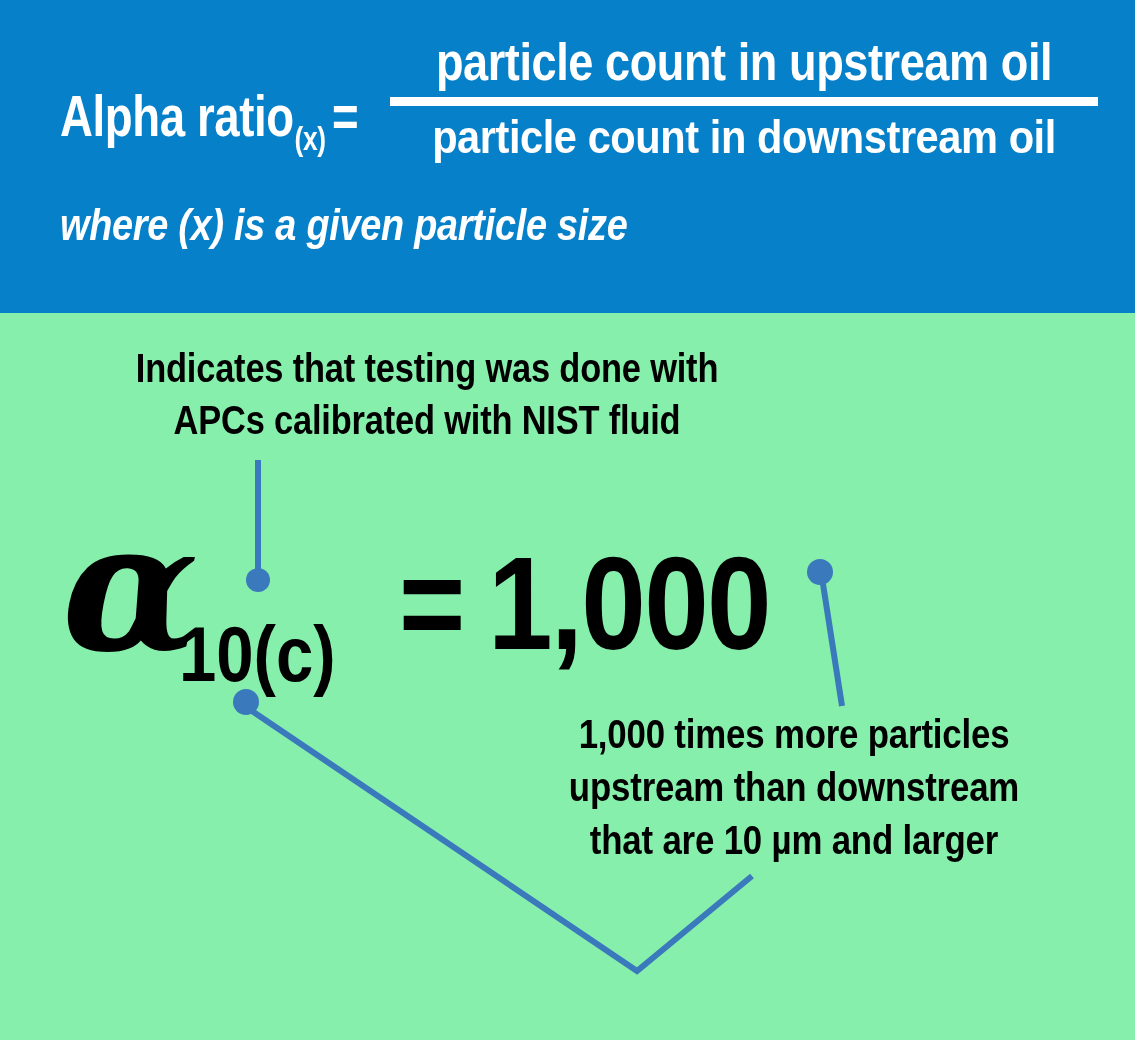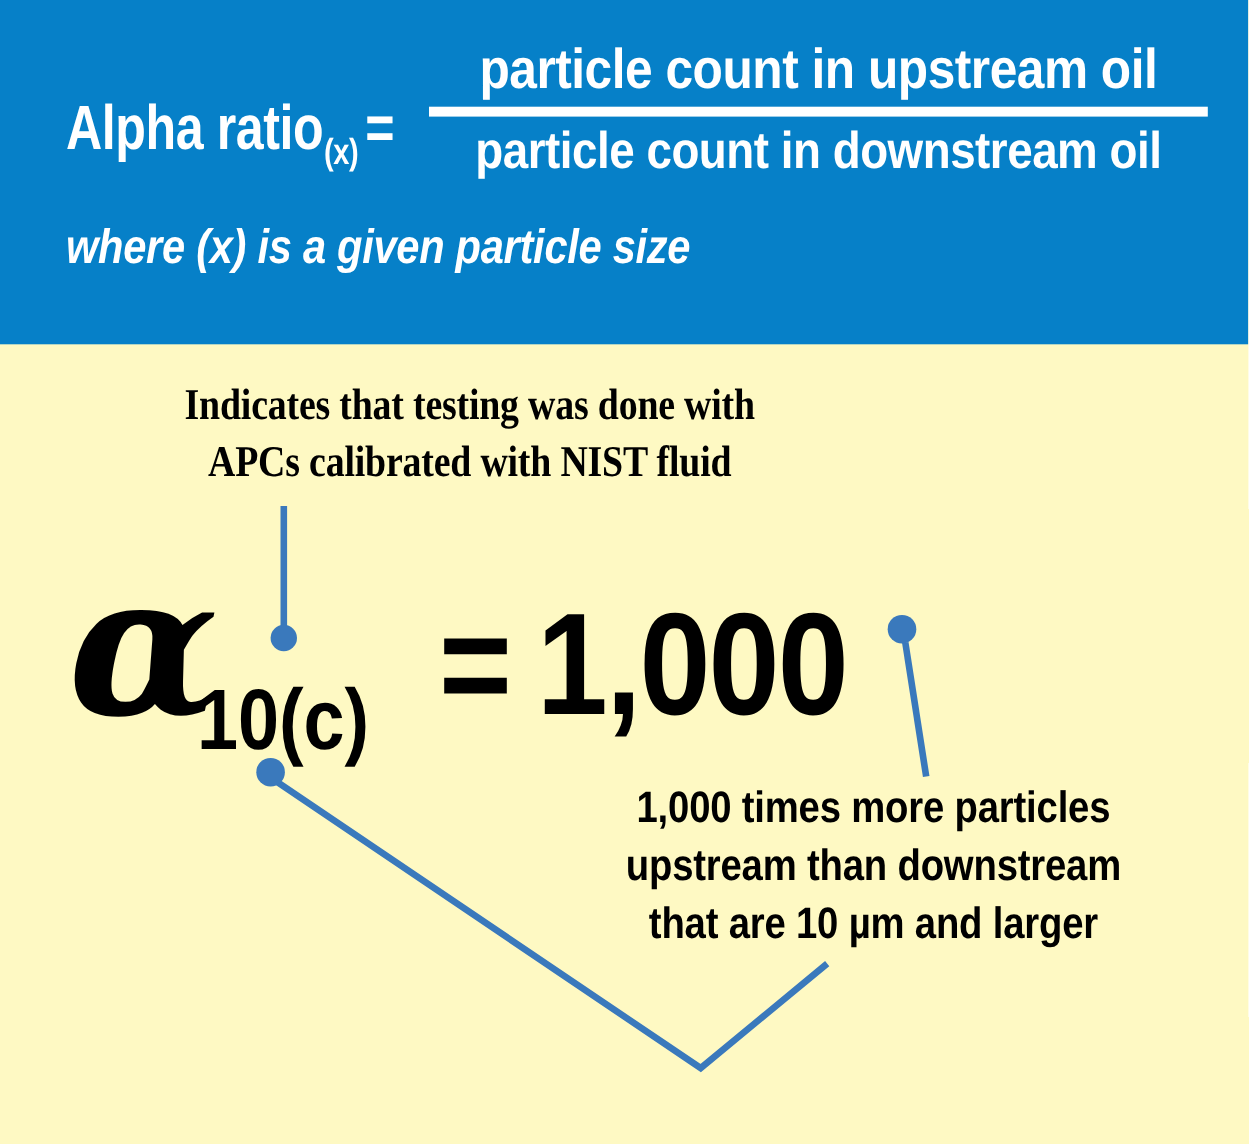--- a/index.html
+++ b/index.html
@@ -7,21 +7,21 @@
     padding: 0;
     background: #ffffff;
   }
   body {
     font-family: "Liberation Sans", sans-serif;
   }
   #page {
     position: relative;
     width: 1135px;
     height: 1040px;
-    background: #fef9c3;
+    background: #86efac;
     overflow: hidden;
   }
 
   
   #header-band {
     position: absolute;
     left: 0;
     top: 0;
     width: 1135px;
     height: 313px;
@@ -114,21 +114,21 @@
   }
 
   
   .callout-top {
     position: absolute;
     left: 42px;
     top: 342px;
     width: 770px;
     text-align: center;
     color: #000000;
-    font-family: Liberation Serif, serif;
+    font-family: Liberation Sans, sans-serif;
     font-weight: bold;
     font-size: 40px;
     line-height: 1.30;
     letter-spacing: -0.2px;
   }
   .callout-top .l {
     display: block;
     transform: scaleX(0.86);
   }
 

